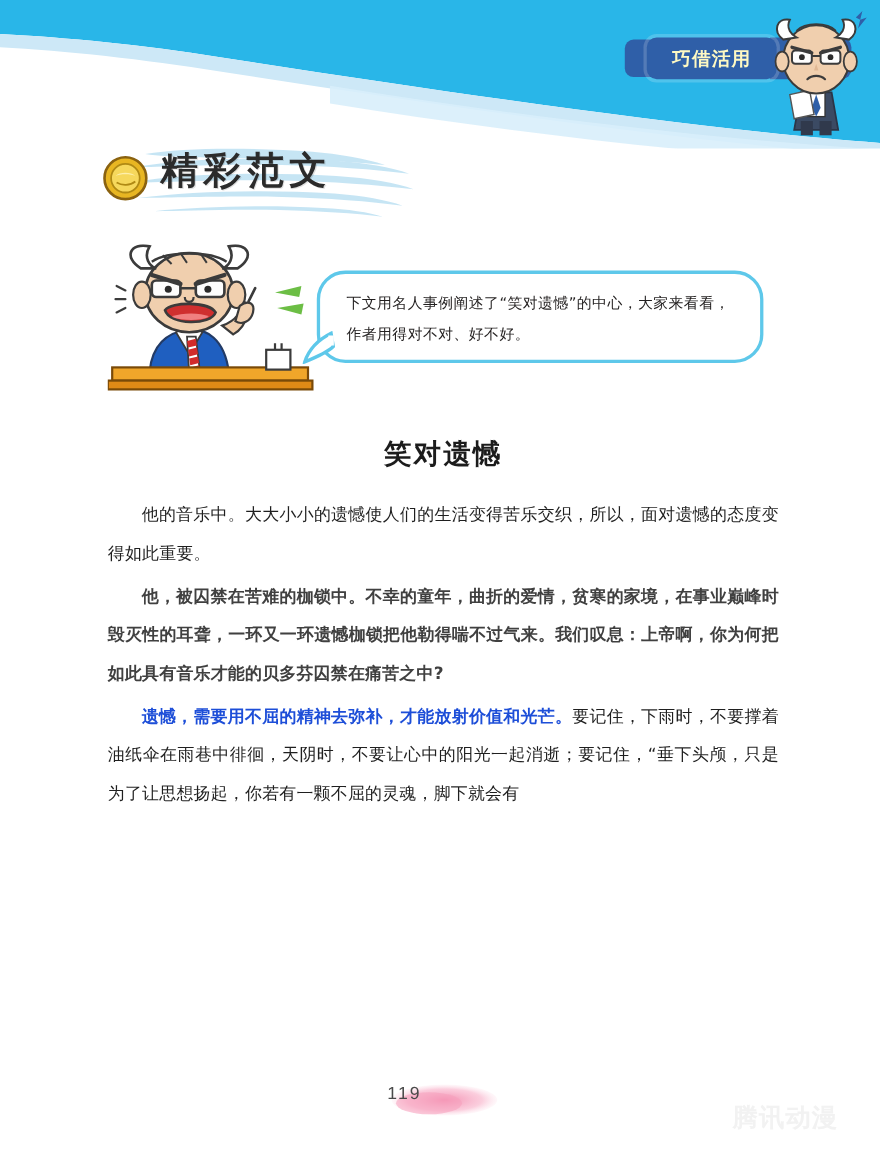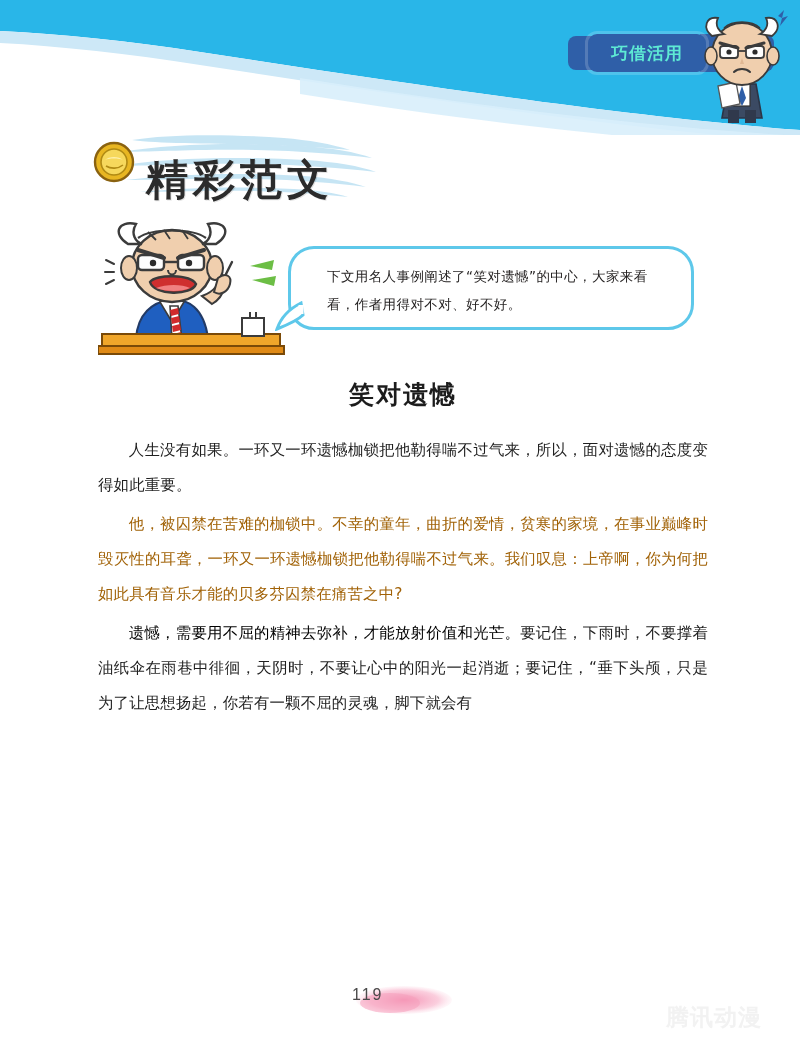--- a/index.html
+++ b/index.html
@@ -33,21 +33,21 @@
     width: 118px;
     height: 38px;
     background: #2f5fa8;
     border-radius: 9px 9px 9px 9px;
     box-shadow: 0 0 0 3px rgba(255,255,255,0.18);
     display: flex;
     align-items: center;
     justify-content: center;
   }
   #header-tag-label {
-    color: #5eead4;
+    color: #fef9c3;
     font-size: 17px;
     font-weight: bold;
     letter-spacing: 1px;
     font-family: "DejaVu Sans", "Liberation Sans", sans-serif;
   }
   
   #header-tag-wing {
     position: absolute;
     left: 700px;
     top: 34px;
@@ -82,22 +82,22 @@
     left: 88px;
     top: 132px;
     width: 290px;
     height: 80px;
   }
   #section-title-brush { position: absolute; left: 0; top: 0; }
   #section-coin { position: absolute; left: 4px; top: 8px; }
   #section-title-text {
     position: absolute;
     left: 58px;
-    top: 20px;
-    font-size: 42px;
+    top: 0;
+    font-size: 34px;
     font-weight: bold;
     color: #2b2b2b;
     letter-spacing: 5px;
     font-family: "DejaVu Sans", "Liberation Sans", sans-serif;
     text-shadow: 1px 1px 0 rgba(0,0,0,0.12);
   }
 
   
   #teacher-figure {
     position: absolute;
@@ -112,42 +112,42 @@
     top: 246px;
     width: 406px;
     height: 84px;
     border: 3px solid #5ec8ea;
     border-radius: 26px;
     background: #ffffff;
     box-sizing: border-box;
   }
   #speech-bubble-text {
     position: absolute;
-    left: 36px;
+    left: 24px;
     top: 13px;
     right: 18px;
     font-size: 13.5px;
     line-height: 28px;
     color: #221f1f;
     font-family: "DejaVu Sans", "Liberation Sans", sans-serif;
     letter-spacing: 0.4px;
   }
   #speech-bubble-tail {
     position: absolute;
     left: -16px;
     top: 52px;
     width: 30px;
     height: 30px;
   }
 
   
   #article {
     position: absolute;
     left: 98px;
-    top: 378px;
+    top: 396px;
     width: 610px;
   }
   #article-title {
     text-align: center;
     font-size: 25px;
     font-weight: bold;
     color: #1c1c1c;
     letter-spacing: 2px;
     margin: 0 0 22px 0;
     font-family: "DejaVu Sans", "Liberation Sans", sans-serif;
@@ -157,26 +157,26 @@
     font-size: 15.4px;
     line-height: 35px;
     color: #1f1f1f;
     text-align: justify;
     text-justify: inter-ideograph;
     text-indent: 2em;
     font-family: "DejaVu Sans", "Liberation Sans", sans-serif;
     letter-spacing: 0.2px;
   }
   .para.highlight {
-    color: #a16207;
-    font-weight: normal;
+    color: #404040;
+    font-weight: bold;
   }
   .para .hl-run {
-    color: #000000;
-    font-weight: normal;
+    color: #1d4ed8;
+    font-weight: bold;
   }
   .para .normal-run {
     color: #1f1f1f;
     font-weight: normal;
   }
 
   
   #page-number-block {
     position: absolute;
     left: 352px;
@@ -358,21 +358,21 @@
   <svg id="speech-bubble-tail" viewBox="0 0 30 30" xmlns="http://www.w3.org/2000/svg">
     <path d="M26,2 C14,8 6,16 2,28 C12,24 22,20 28,14 Z" fill="#ffffff" stroke="#5ec8ea" stroke-width="3"></path>
     <path d="M26,4 L26,13" stroke="#ffffff" stroke-width="5"></path>
   </svg>
   <div id="speech-bubble-text">下文用名人事例阐述了“笑对遗憾”的中心，大家来看看，作者用得对不对、好不好。</div>
 </div>
 
 <div id="article">
   <h1 id="article-title">笑对遗憾</h1>
 
-  <p class="para">人生没有如果。一环又一环遗憾枷锁把他勒得喘不过气来，所以，面对遗憾的态度变得如此重要。</p>
+  <p class="para">他的音乐中。大大小小的遗憾使人们的生活变得苦乐交织，所以，面对遗憾的态度变得如此重要。</p>
 
   <p class="para highlight">他，被囚禁在苦难的枷锁中。不幸的童年，曲折的爱情，贫寒的家境，在事业巅峰时毁灭性的耳聋，一环又一环遗憾枷锁把他勒得喘不过气来。我们叹息：上帝啊，你为何把如此具有音乐才能的贝多芬囚禁在痛苦之中?</p>
 
 
   <p class="para">
     <span class="hl-run">遗憾，需要用不屈的精神去弥补，才能放射价值和光芒。</span><span class="normal-run">要记住，下雨时，不要撑着油纸伞在雨巷中徘徊，天阴时，不要让心中的阳光一起消逝；要记住，“垂下头颅，只是为了让思想扬起，你若有一颗不屈的灵魂，脚下就会有</span>
   </p>
 </div>
 
 <div id="page-number-block">

